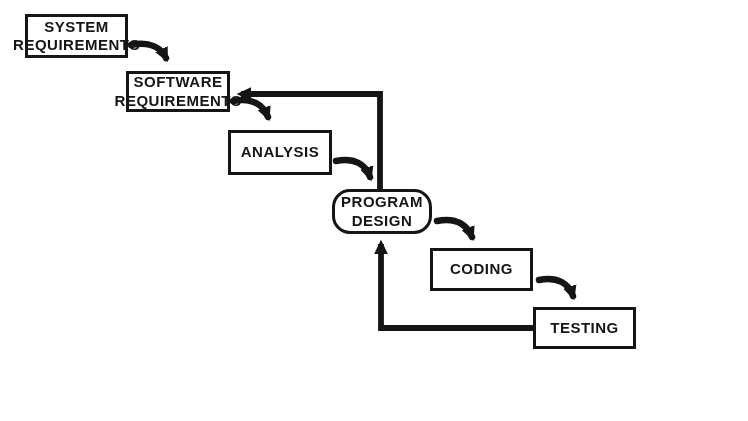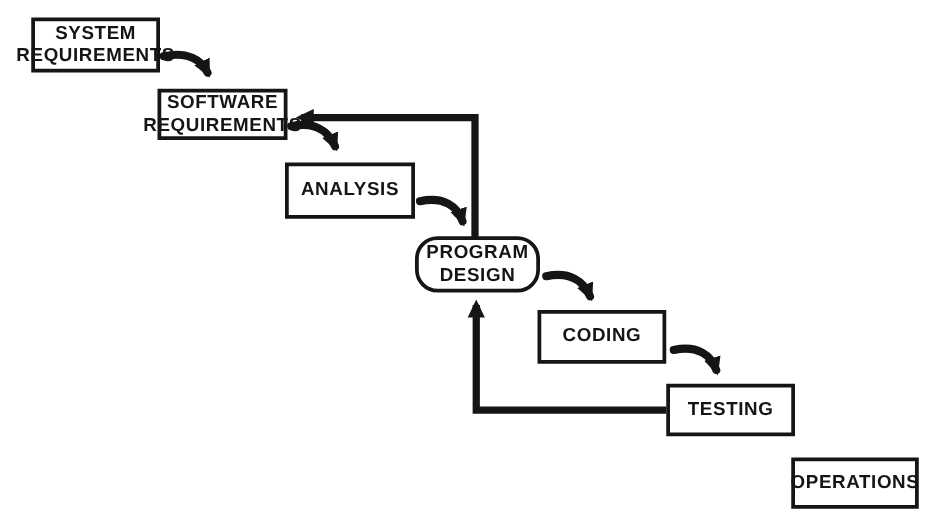--- a/index.html
+++ b/index.html
@@ -89,23 +89,20 @@
   </div>
 
   <div class="box b5">
     <span class="label">CODING</span>
   </div>
 
   <div class="box b6">
     <span class="label">TESTING</span>
   </div>
 
-  <div class="box b7">
-    <span class="label">OPERATIONS</span>
-  </div>
 
   <svg class="arrows" width="748" height="421" viewBox="0 0 748 421">
     <defs>
       <marker id="ah" viewBox="0 0 12 12" refX="8" refY="6" markerWidth="15" markerHeight="15" orient="auto" markerUnits="userSpaceOnUse">
         <path d="M0,0.5 L11.5,6 L0,11.5 Z" fill="#151515"></path>
       </marker>
     </defs>
 
     <path class="fb" d="M380,191 L380,94 L241,94" marker-end="url(#ah)"></path>
 

